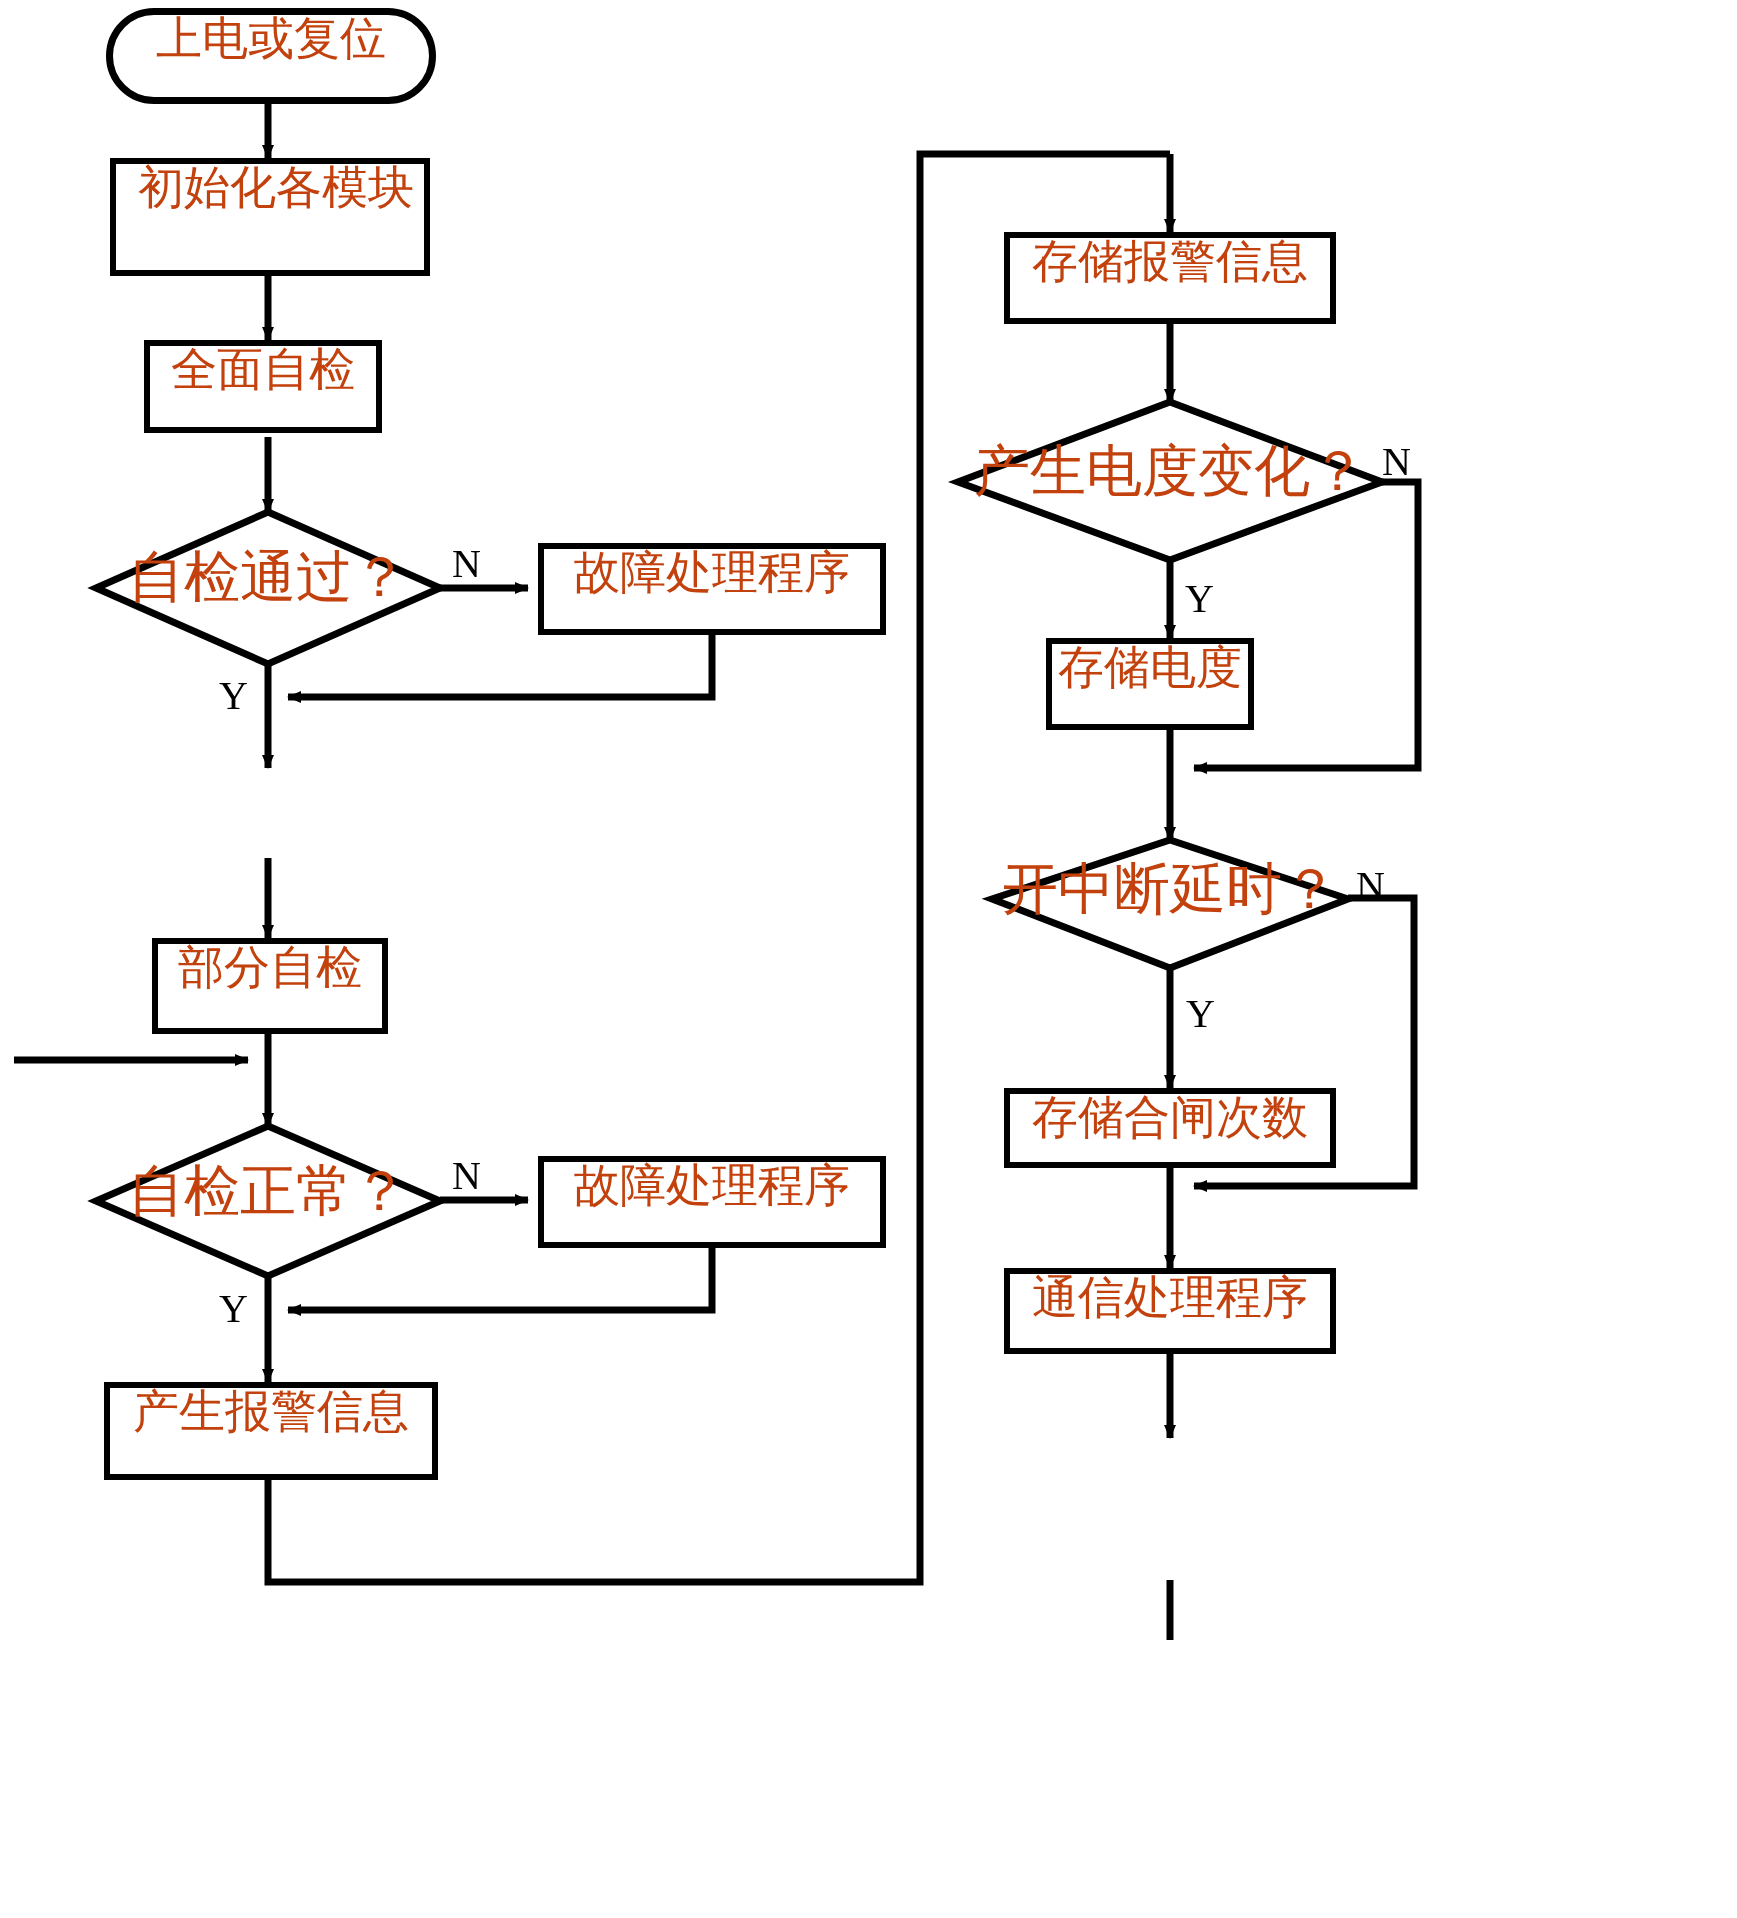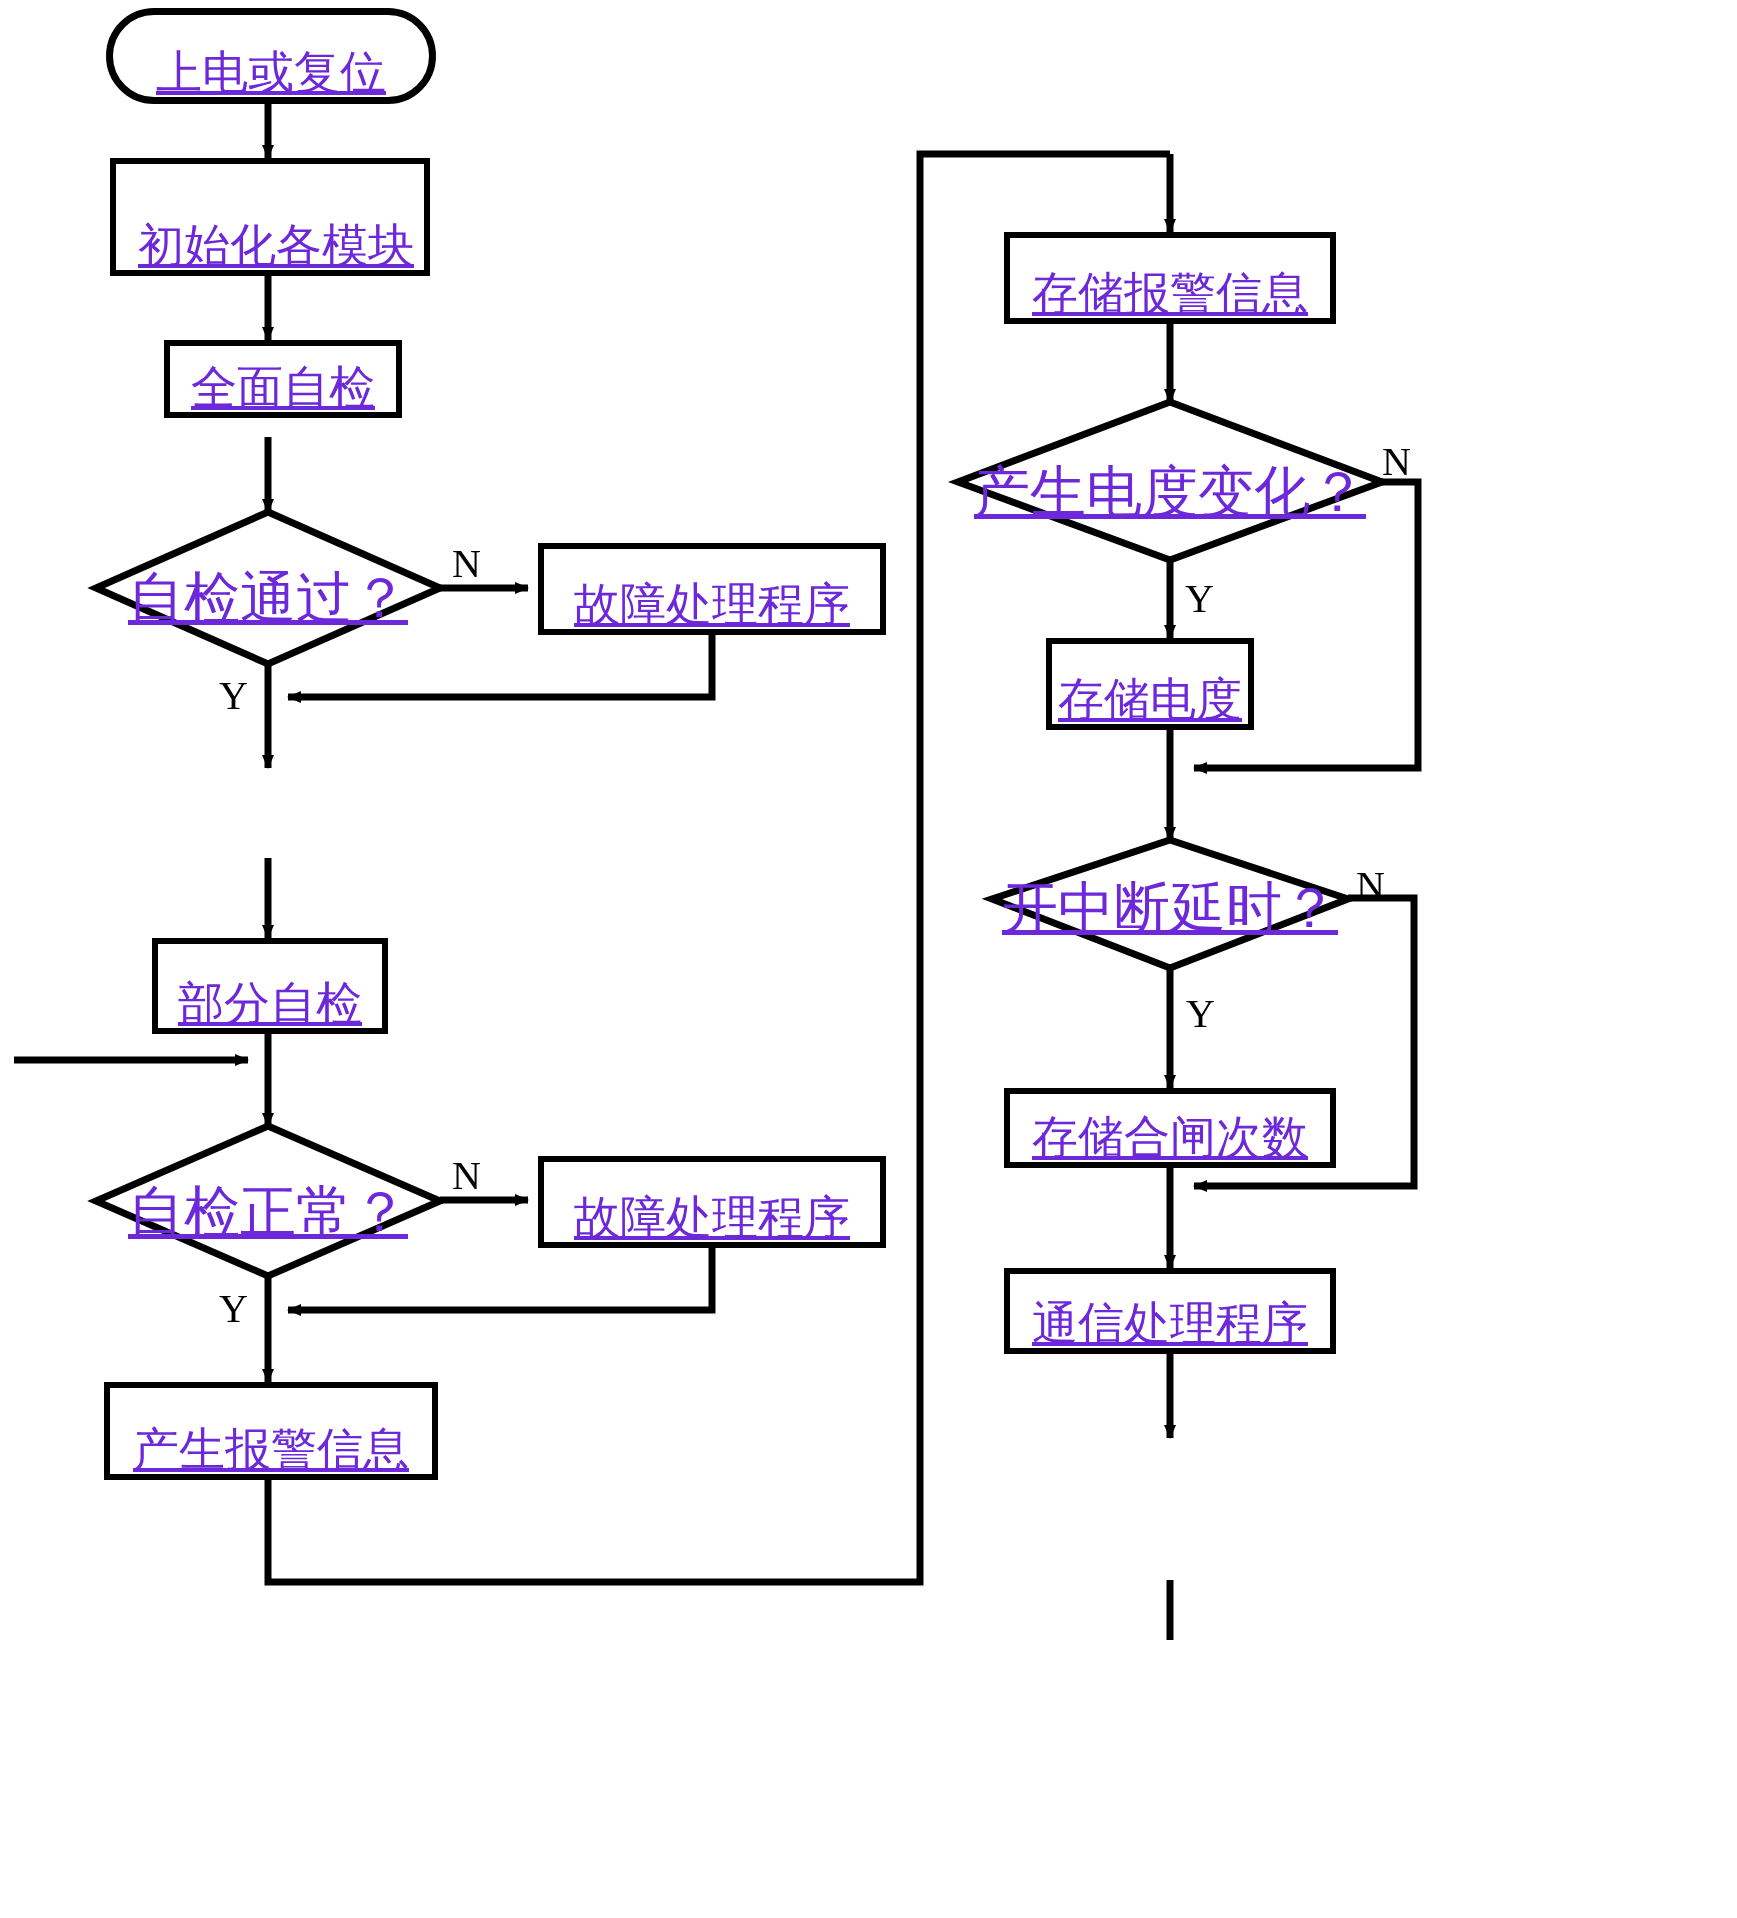--- a/index.html
+++ b/index.html
@@ -11,28 +11,27 @@
     background:#ffffff;
     font-family:"Liberation Serif","DejaVu Serif",serif;
     overflow:hidden;
   }
   #stage svg{position:absolute;left:0;top:0;width:1737px;height:1918px;}
 
   .node{
     position:absolute;
     box-sizing:border-box;
     display:flex;
-    align-items:flex-end;
+    align-items:flex-start;
     justify-content:center;
     text-align:center;
-    color:#6d28d9;
+    color:#c2410c;
     background:#ffffff;
     line-height:1.05;
     white-space:nowrap;
-    text-decoration:underline;
   }
   .proc{
     border:6px solid #000000;
     font-size:46px;
   }
   .term{
     border:7px solid #000000;
     border-radius:60px;
     font-size:46px;
   }
@@ -121,21 +120,21 @@
   </svg>
 
   <div class="node term" style="left:106px;top:8px;width:330px;height:96px;">
     <span>上电或复位</span>
   </div>
 
   <div class="node proc" style="left:110px;top:158px;width:320px;height:118px;padding-left:12px;">
     <span>初始化各模块</span>
   </div>
 
-  <div class="node proc" style="left:164px;top:340px;width:238px;height:78px;">
+  <div class="node proc" style="left:144px;top:340px;width:238px;height:93px;">
     <span>全面自检</span>
   </div>
 
   <div class="node dec" style="left:96px;top:548px;width:344px;height:80px;">
     <span class="dectext">自检通过？</span>
   </div>
 
   <div class="node proc" style="left:538px;top:543px;width:348px;height:92px;">
     <span>故障处理程序</span>
   </div>

